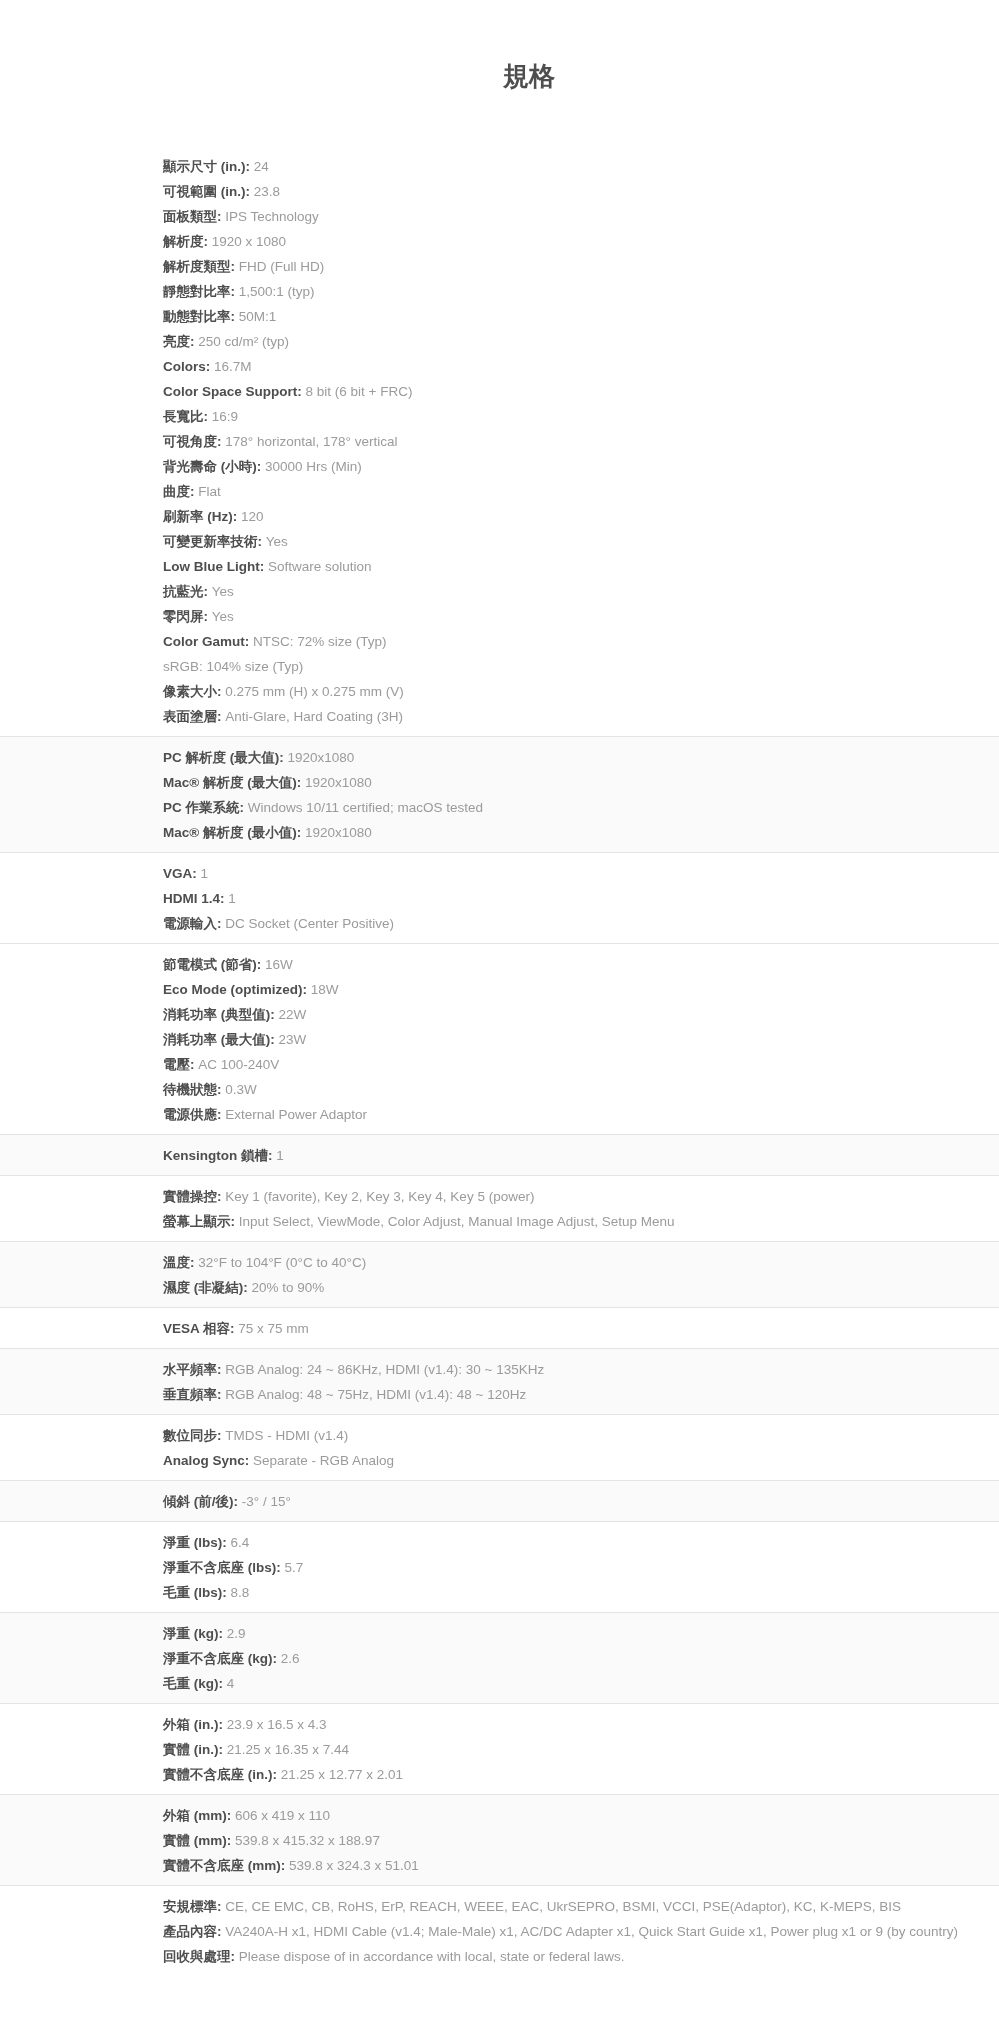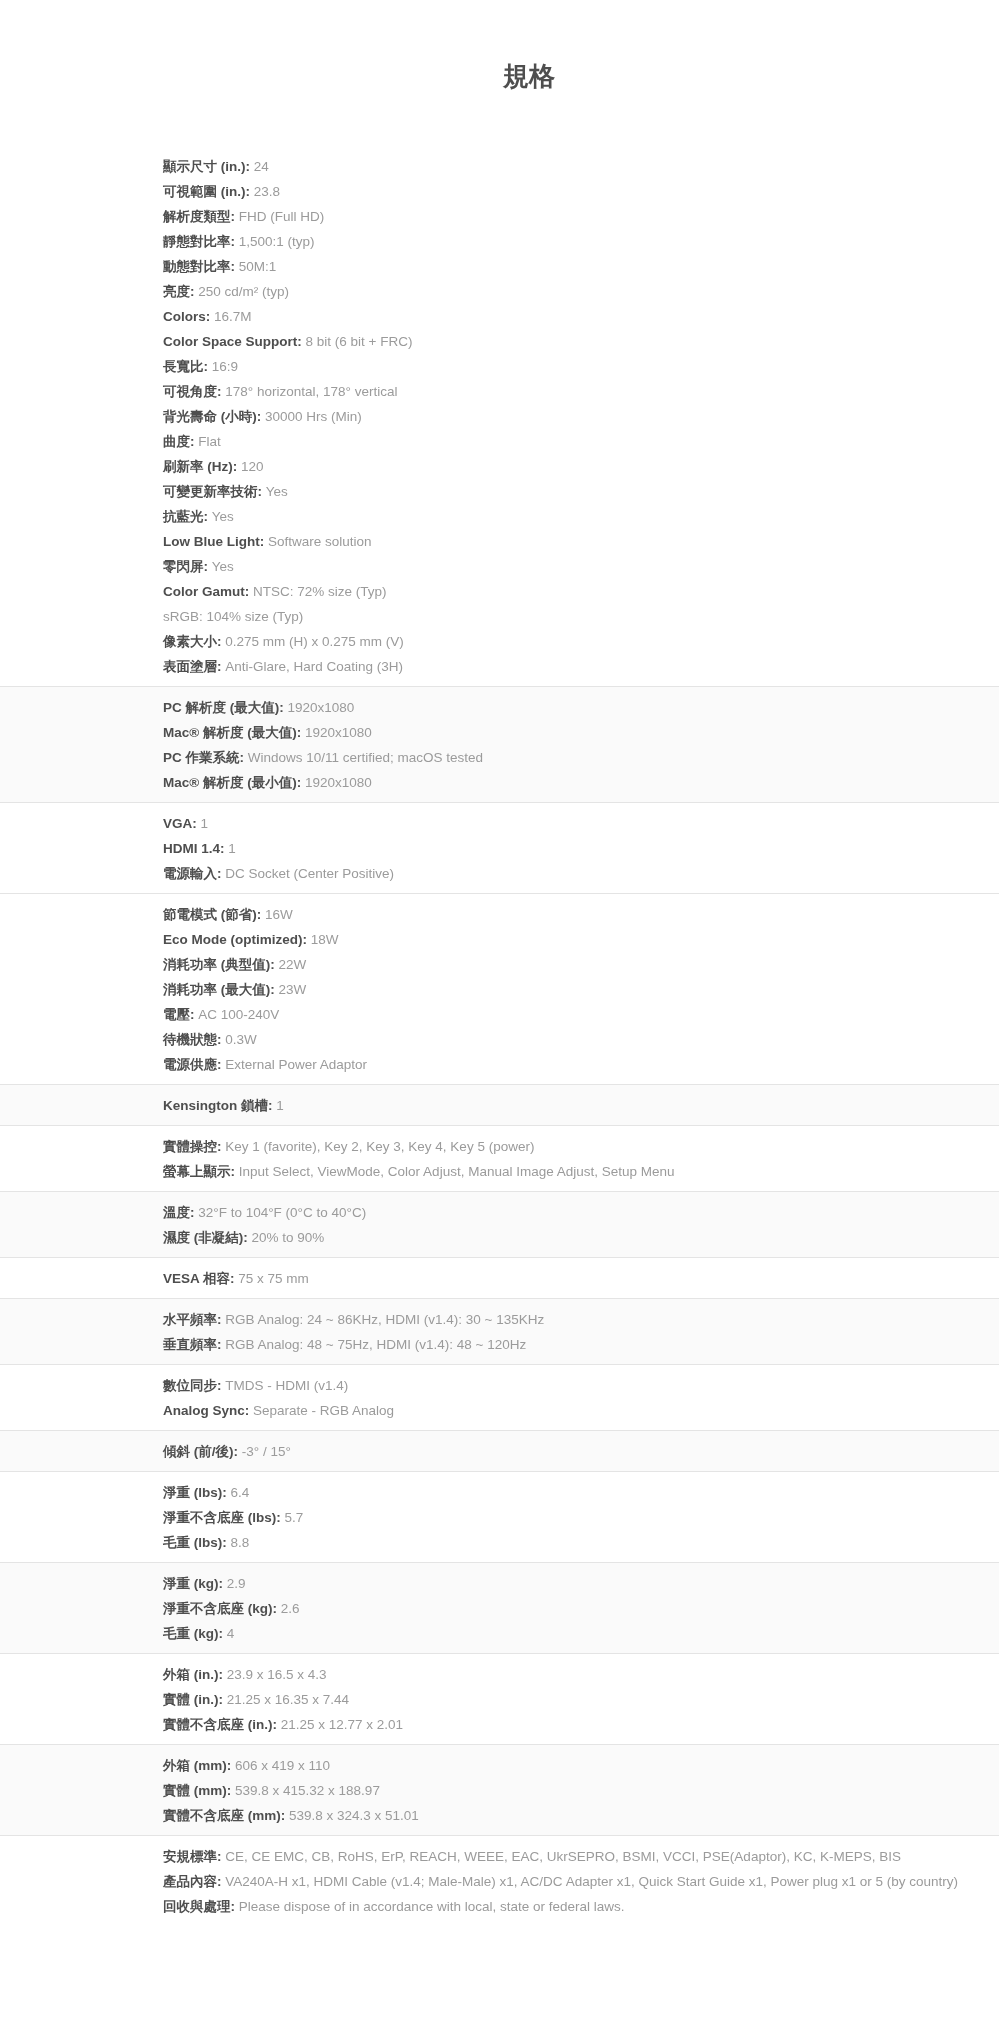--- a/index.html
+++ b/index.html
@@ -51,34 +51,36 @@
 </head>
 <body>
 
 <h1 class="page-title">規格</h1>
 
 <div class="sections">
     <section class="spec-section">
       <div class="inner">
         <p class="row"><span class="lbl">顯示尺寸 (in.):</span> <span class="val">24</span></p>
         <p class="row"><span class="lbl">可視範圍 (in.):</span> <span class="val">23.8</span></p>
+        <p class="row"><span class="lbl">面板類型:</span> <span class="val">IPS Technology</span></p>
+        <p class="row"><span class="lbl">解析度:</span> <span class="val">1920 x 1080</span></p>
         <p class="row"><span class="lbl">解析度類型:</span> <span class="val">FHD (Full HD)</span></p>
         <p class="row"><span class="lbl">靜態對比率:</span> <span class="val">1,500:1 (typ)</span></p>
         <p class="row"><span class="lbl">動態對比率:</span> <span class="val">50M:1</span></p>
         <p class="row"><span class="lbl">亮度:</span> <span class="val">250 cd/m² (typ)</span></p>
         <p class="row"><span class="lbl">Colors:</span> <span class="val">16.7M</span></p>
         <p class="row"><span class="lbl">Color Space Support:</span> <span class="val">8 bit (6 bit + FRC)</span></p>
         <p class="row"><span class="lbl">長寬比:</span> <span class="val">16:9</span></p>
         <p class="row"><span class="lbl">可視角度:</span> <span class="val">178° horizontal, 178° vertical</span></p>
         <p class="row"><span class="lbl">背光壽命 (小時):</span> <span class="val">30000 Hrs (Min)</span></p>
         <p class="row"><span class="lbl">曲度:</span> <span class="val">Flat</span></p>
         <p class="row"><span class="lbl">刷新率 (Hz):</span> <span class="val">120</span></p>
         <p class="row"><span class="lbl">可變更新率技術:</span> <span class="val">Yes</span></p>
+        <p class="row"><span class="lbl">Low Blue Light:</span> <span class="val">Software solution</span></p>
         <p class="row"><span class="lbl">抗藍光:</span> <span class="val">Yes</span></p>
-        <p class="row"><span class="lbl">Low Blue Light:</span> <span class="val">Software solution</span></p>
         <p class="row"><span class="lbl">零閃屏:</span> <span class="val">Yes</span></p>
         <p class="row"><span class="lbl">Color Gamut:</span> <span class="val">NTSC: 72% size (Typ)</span></p>
         <p class="row"><span class="val">sRGB: 104% size (Typ)</span></p>
         <p class="row"><span class="lbl">像素大小:</span> <span class="val">0.275 mm (H) x 0.275 mm (V)</span></p>
         <p class="row"><span class="lbl">表面塗層:</span> <span class="val">Anti-Glare, Hard Coating (3H)</span></p>
       </div>
     </section>
     <section class="spec-section shaded">
       <div class="inner">
         <p class="row"><span class="lbl">PC 解析度 (最大值):</span> <span class="val">1920x1080</span></p>
@@ -168,17 +170,17 @@
     <section class="spec-section shaded">
       <div class="inner">
         <p class="row"><span class="lbl">外箱 (mm):</span> <span class="val">606 x 419 x 110</span></p>
         <p class="row"><span class="lbl">實體 (mm):</span> <span class="val">539.8 x 415.32 x 188.97</span></p>
         <p class="row"><span class="lbl">實體不含底座 (mm):</span> <span class="val">539.8 x 324.3 x 51.01</span></p>
       </div>
     </section>
     <section class="spec-section">
       <div class="inner">
         <p class="row"><span class="lbl">安規標準:</span> <span class="val">CE, CE EMC, CB, RoHS, ErP, REACH, WEEE, EAC, UkrSEPRO, BSMI, VCCI, PSE(Adaptor), KC, K-MEPS, BIS</span></p>
-        <p class="row"><span class="lbl">產品內容:</span> <span class="val">VA240A-H x1, HDMI Cable (v1.4; Male-Male) x1, AC/DC Adapter x1, Quick Start Guide x1, Power plug x1 or 5 (by country)</span></p>
+        <p class="row"><span class="lbl">產品內容:</span> <span class="val">VA240A-H x1, HDMI Cable (v1.4; Male-Male) x1, AC/DC Adapter x1, Quick Start Guide x1, Power plug x1 or 9 (by country)</span></p>
         <p class="row"><span class="lbl">回收與處理:</span> <span class="val">Please dispose of in accordance with local, state or federal laws.</span></p>
       </div>
     </section>
   </div>
 
 </body></html>

